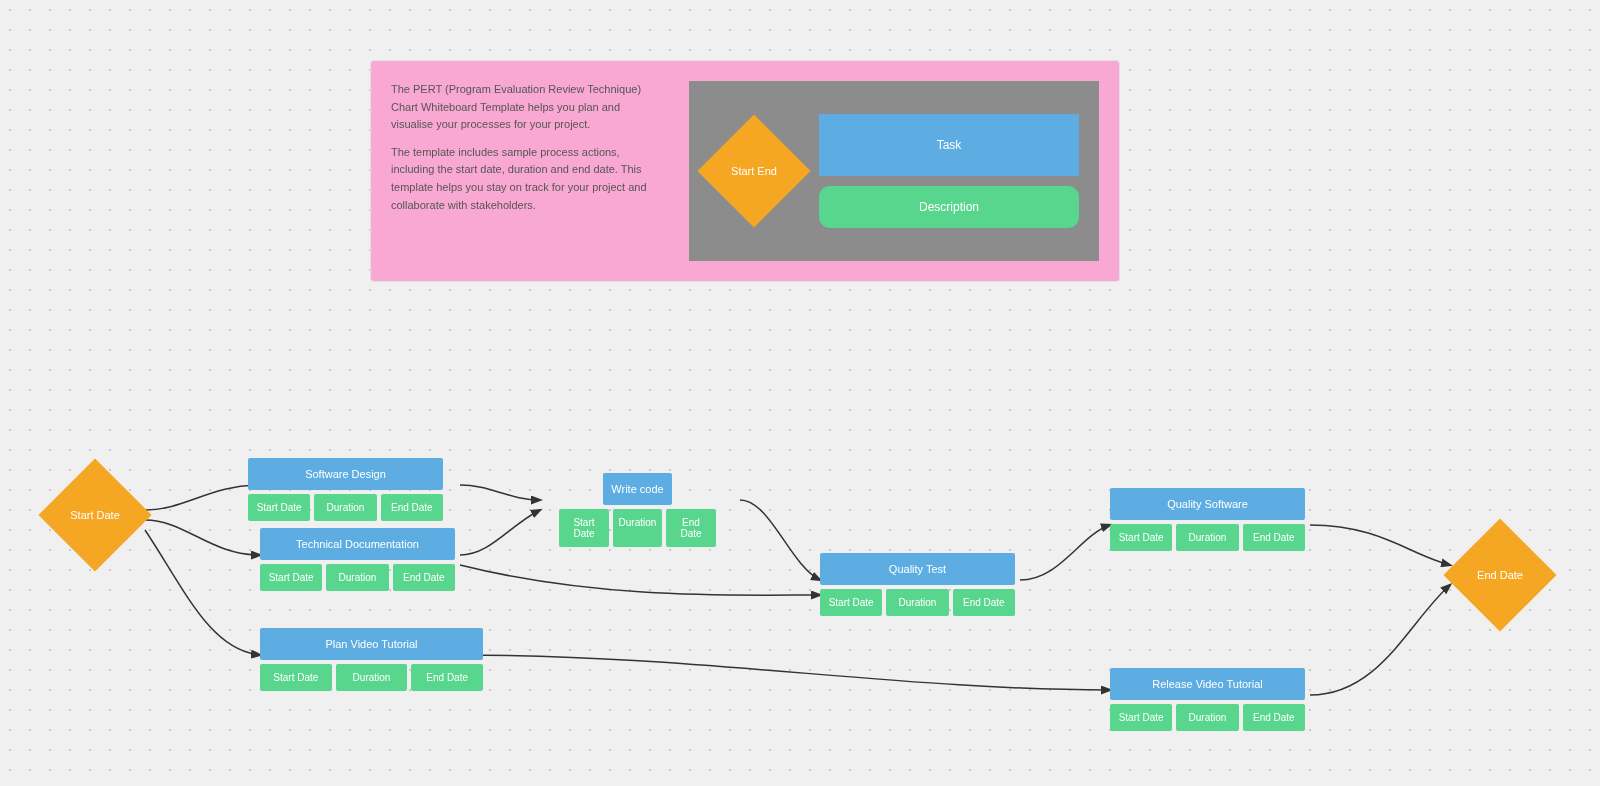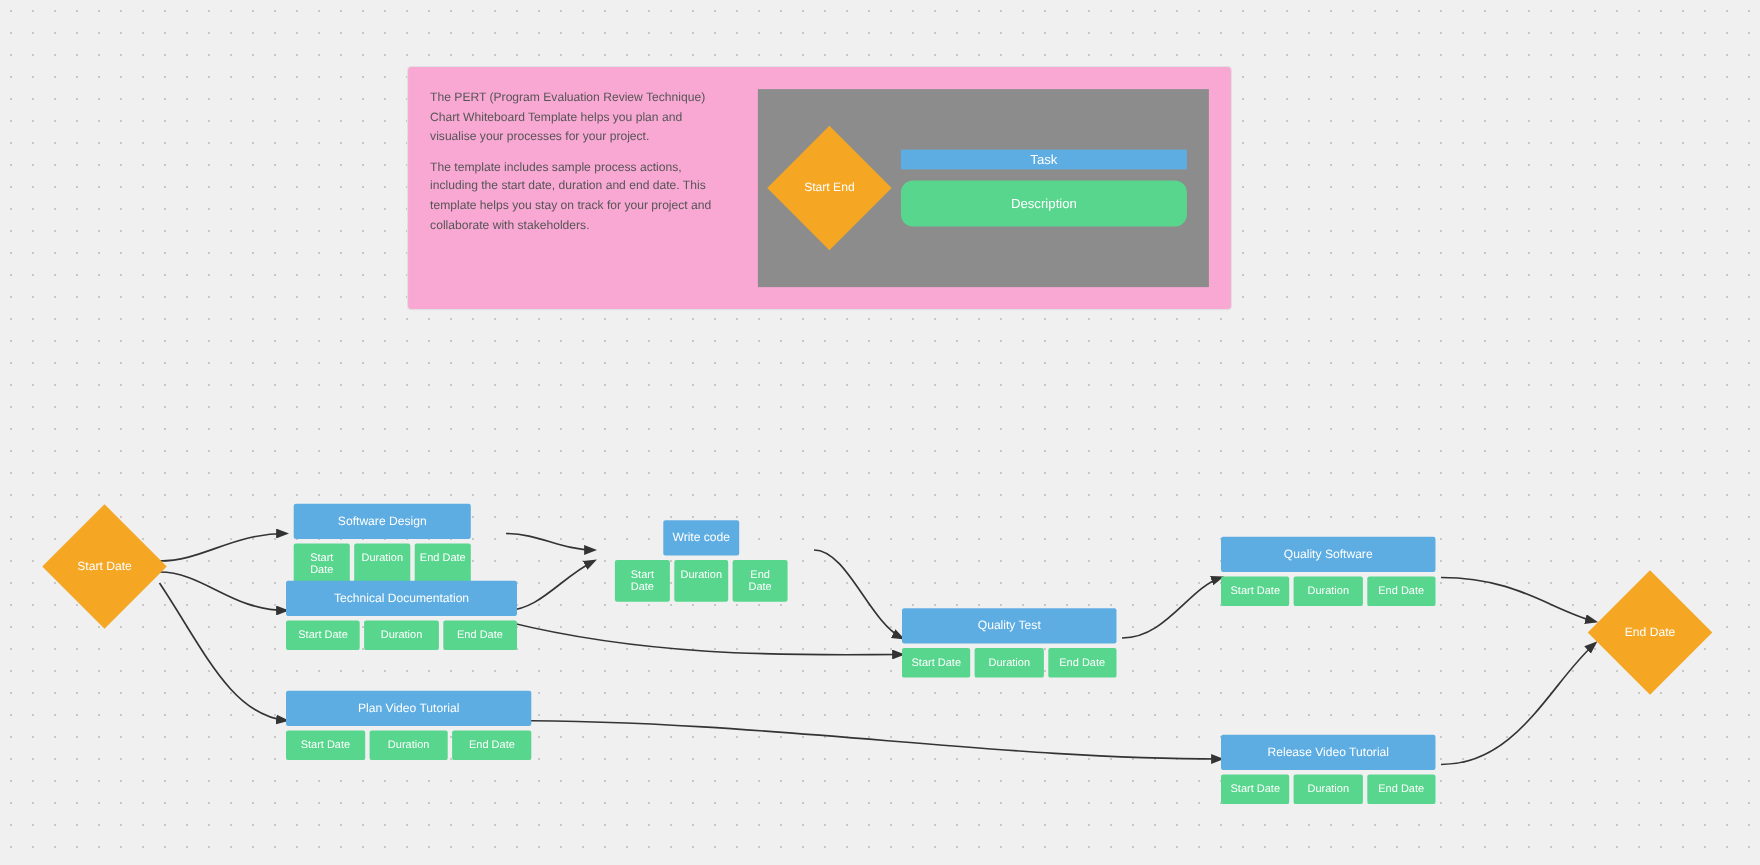--- a/index.html
+++ b/index.html
@@ -91,21 +91,21 @@
     .legend-boxes {
       display: flex;
       flex-direction: column;
       gap: 10px;
       flex: 1;
     }
     .legend-task-box {
       background: #5DADE2;
       color: white;
       text-align: center;
-      padding: 2px 20px;
+      padding: 24px 20px;
       font-size: 12px;
       border-radius: 0;
     }
     .legend-desc-box {
       background: #58D68D;
       color: white;
       text-align: center;
       padding: 14px 23px;
       font-size: 12px;
       border-radius: 11px;
@@ -245,30 +245,30 @@
     <path class="arrow-path" d="M 1310,155 C 1380,155 1410,185 1450,195"></path>
 
     <path class="arrow-path" d="M 1310,325 C 1380,325 1410,250 1450,215"></path>
   </svg>
 
   <div class="diamond-wrap" style="left:45px; top:95px;">
     <div class="diamond"></div>
     <span class="diamond-label">Start Date</span>
   </div>
 
-  <div class="task-block" style="left:267px; top:88px; width:161px;">
+  <div class="task-block" style="left:248px; top:88px; width:195px;">
     <div class="task-title">Software Design</div>
     <div class="task-dates">
       <div class="date-box">Start Date</div>
       <div class="date-box">Duration</div>
       <div class="date-box">End Date</div>
     </div>
   </div>
 
-  <div class="task-block" style="left:260px; top:158px; width:210px;">
+  <div class="task-block" style="left:260px; top:158px; width:195px;">
     <div class="task-title">Technical Documentation</div>
     <div class="task-dates">
       <div class="date-box">Start Date</div>
       <div class="date-box">Duration</div>
       <div class="date-box">End Date</div>
     </div>
   </div>
 
   <div class="task-block" style="left:260px; top:258px; width:223px;">
     <div class="task-title">Plan Video Tutorial</div>

